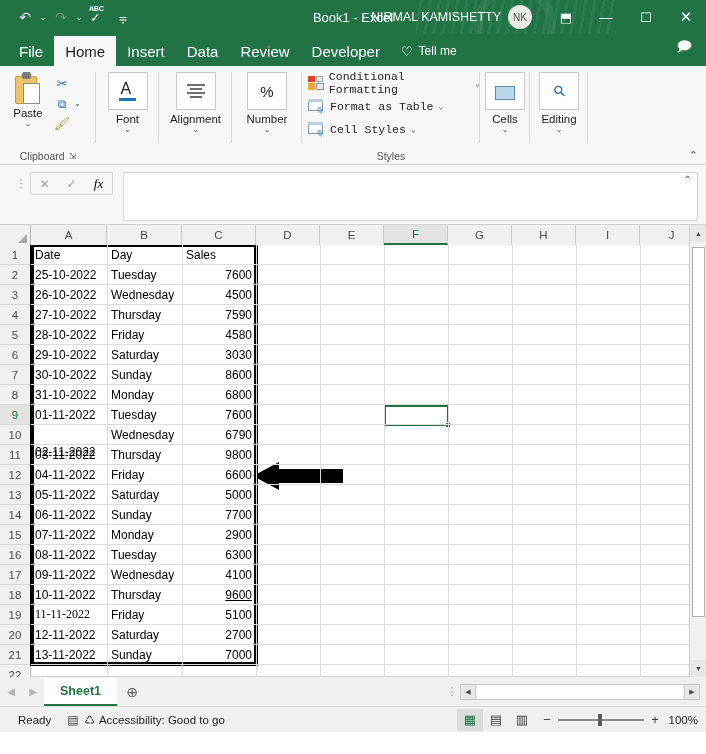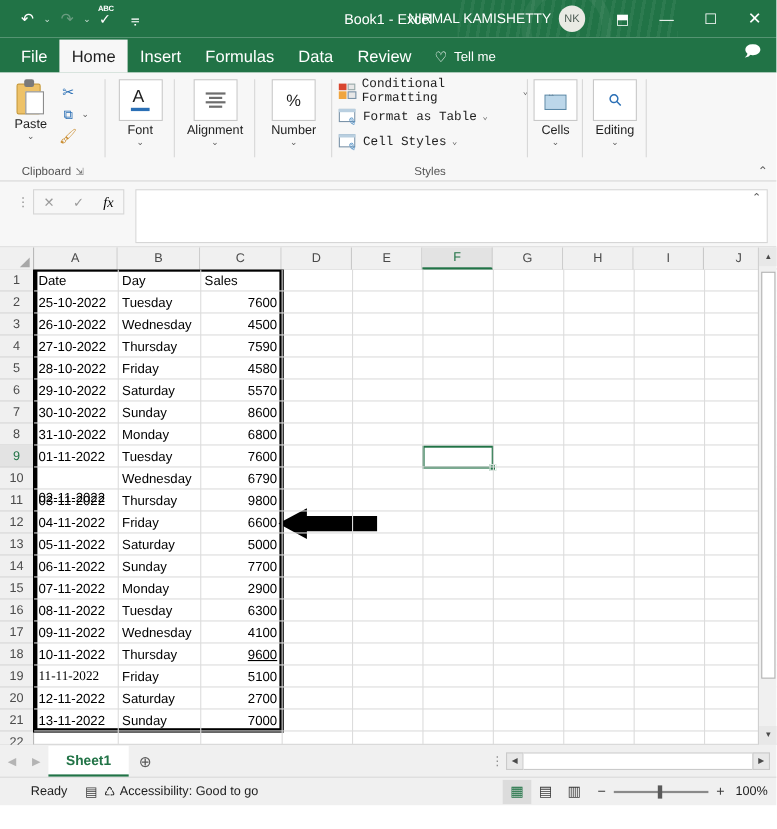--- a/index.html
+++ b/index.html
@@ -205,21 +205,21 @@
   .hdots { width:16px; display:flex; align-items:center; justify-content:center; color:#8a8a8a; font-size:11px;}
   #hscroll { width: 240px; height: 17px; display:flex; align-items:center; margin-right: 6px;}
   .hsbtn { width: 16px; height: 16px; background:#e8e8e8; border:1px solid #cacaca; display:flex;align-items:center;justify-content:center;font-size:7px;color:#4a4a4a;}
   #htrack { flex:1; height:16px; background:#fff; border-top:1px solid #cacaca; border-bottom:1px solid #cacaca;}
 
   
   #statusbar {
     height: 26px; background: #f0f0f0; border-top: 1px solid #d8d8d8;
     display: flex; align-items: center; font-size: 11.5px; color: #1d1d1d; padding: 0 8px;
   }
-  #status-ready { margin-left: 20px; }
+  #status-ready { margin-left: 10px; }
   .st-icon { margin-left: 16px; display:flex; align-items:center; font-size: 12px; color:#3a3a3a;}
   #accessibility { margin-left: 6px; display:flex; align-items:center; gap:4px;}
   #status-spacer { flex: 1; }
   .viewbtn { width: 26px; height: 22px; display:flex;align-items:center;justify-content:center; font-size: 13px; color:#3a3a3a;}
   .viewbtn.active { background: #dcdcdc; color: #217346;}
   #zoomctl { display:flex; align-items:center; gap:5px; margin-left: 6px; }
   #zoomslider { width: 86px; height: 12px; position: relative; }
   #zoomslider .track { position:absolute; left:0; right:0; top:5px; height:2px; background:#8a8a8a;}
   #zoomslider .knob { position:absolute; left: 40px; top:0; width:4px; height:12px; background:#5a5a5a;}
   #zoom-label { width: 32px; text-align: right; }
@@ -253,23 +253,23 @@
     <div class="wbtn">—</div>
     <div class="wbtn">☐</div>
     <div class="wbtn close">✕</div>
   </div>
 </div>
 
 <div id="tabstrip">
   <div class="tab">File</div>
   <div class="tab active">Home</div>
   <div class="tab">Insert</div>
-  <div class="tab">Formulas</div>
   <div class="tab">Data</div>
   <div class="tab">Review</div>
+  <div class="tab">Developer</div>
   <div class="tellme">
     <span class="bulb">♡</span>
     <span>Tell me</span>
   </div>
   <div id="comment-icon">🗩</div>
 </div>
 
 <div id="ribbon">
 
   <div class="group" id="grp-clipboard">
@@ -527,21 +527,21 @@
         <div class="cell" style="left: 77px; top: 40px; width: 73px;">Wednesday</div>
         <div class="cell right" style="left: 152px; top: 40px; width: 72px;">4500</div>
         <div class="cell" style="left: 1px; top: 60px; width: 74px;">27-10-2022</div>
         <div class="cell" style="left: 77px; top: 60px; width: 73px;">Thursday</div>
         <div class="cell right" style="left: 152px; top: 60px; width: 72px;">7590</div>
         <div class="cell" style="left: 1px; top: 80px; width: 74px;">28-10-2022</div>
         <div class="cell" style="left: 77px; top: 80px; width: 73px;">Friday</div>
         <div class="cell right" style="left: 152px; top: 80px; width: 72px;">4580</div>
         <div class="cell" style="left: 1px; top: 100px; width: 74px;">29-10-2022</div>
         <div class="cell" style="left: 77px; top: 100px; width: 73px;">Saturday</div>
-        <div class="cell right" style="left: 152px; top: 100px; width: 72px;">5570</div>
+        <div class="cell right" style="left: 152px; top: 100px; width: 72px;">3030</div>
         <div class="cell" style="left: 1px; top: 120px; width: 74px;">30-10-2022</div>
         <div class="cell" style="left: 77px; top: 120px; width: 73px;">Sunday</div>
         <div class="cell right" style="left: 152px; top: 120px; width: 72px;">8600</div>
         <div class="cell" style="left: 1px; top: 140px; width: 74px;">31-10-2022</div>
         <div class="cell" style="left: 77px; top: 140px; width: 73px;">Monday</div>
         <div class="cell right" style="left: 152px; top: 140px; width: 72px;">6800</div>
         <div class="cell" style="left: 1px; top: 160px; width: 74px;">01-11-2022</div>
         <div class="cell" style="left: 77px; top: 160px; width: 73px;">Tuesday</div>
         <div class="cell right" style="left: 152px; top: 160px; width: 72px;">7600</div>
         <div class="cell" style="left: 1px; top: 197px; width: 74px; text-align: center;">02-11-2022</div>

